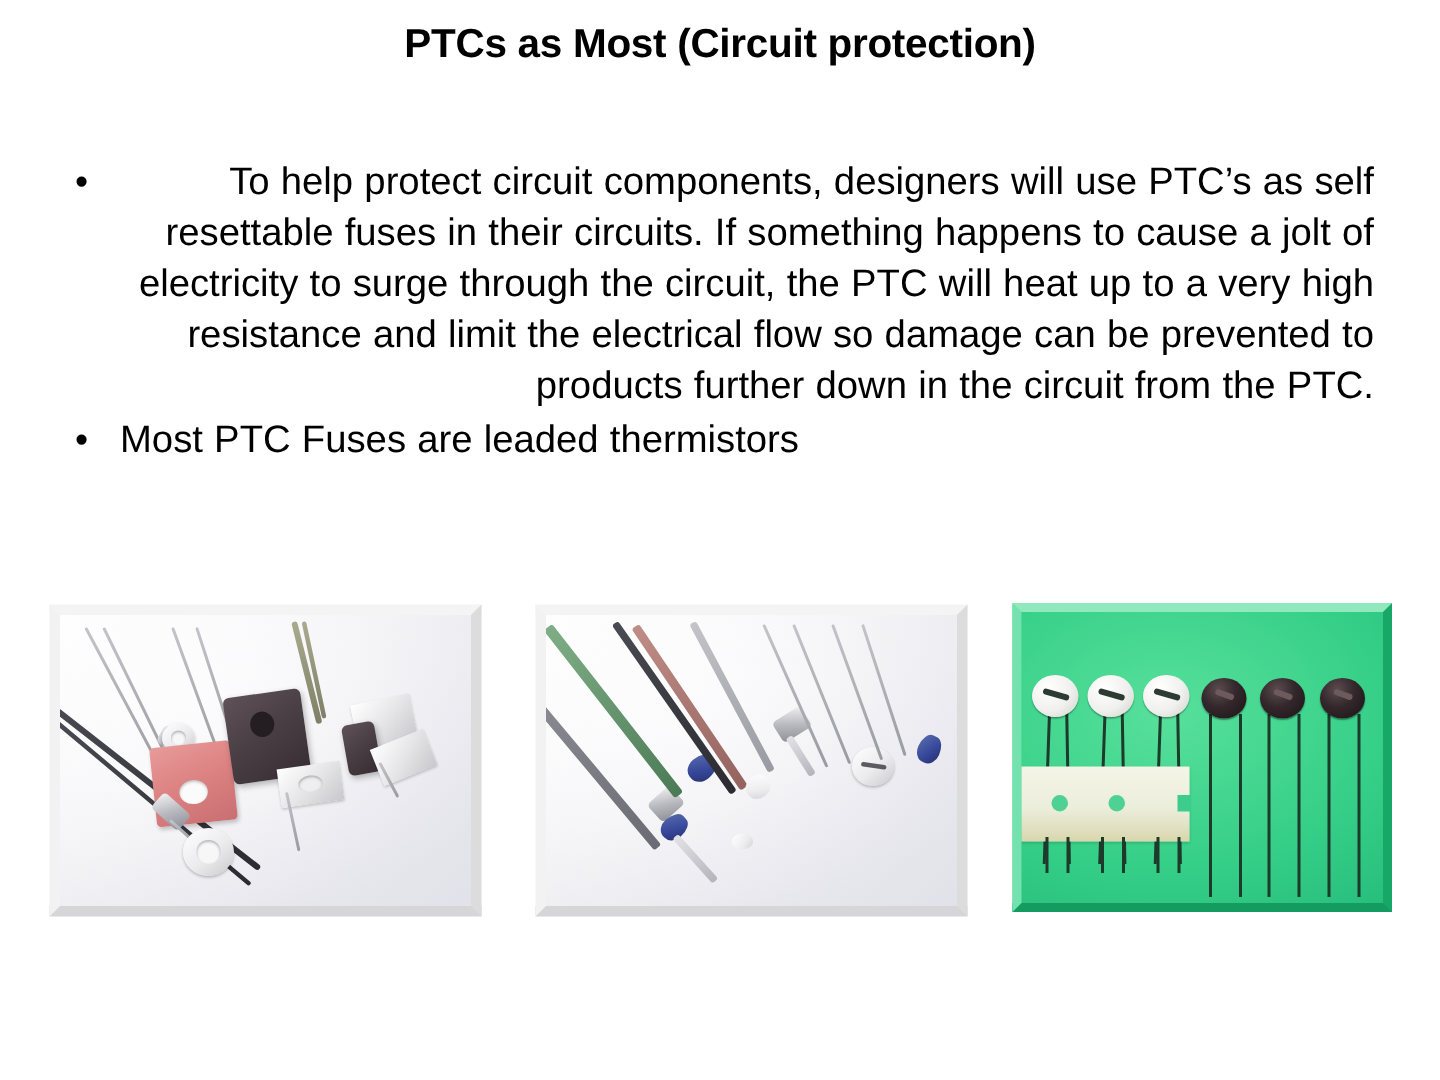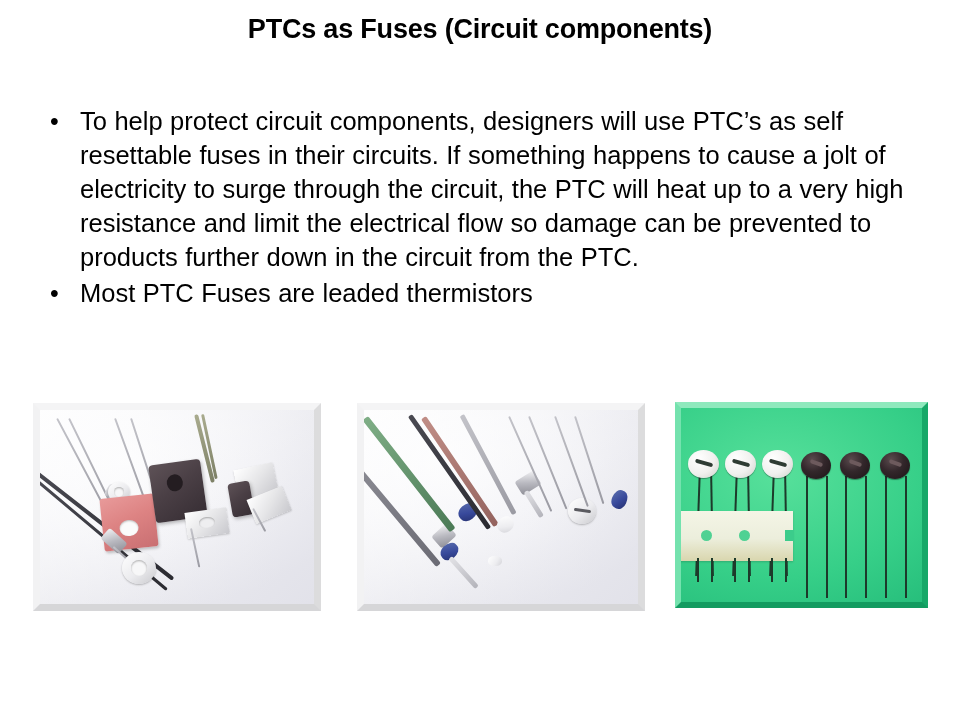--- a/index.html
+++ b/index.html
@@ -57,21 +57,21 @@
     box-sizing: border-box;
   }
   .bullet-text {
     flex: 1 1 auto;
     font-size: 25.5px;
     line-height: 34px;
     color: #000000;
     text-align: left;
     word-spacing: 0.4px;
   }
-  .bullet-1 .bullet-text { max-width: 836px; }
+  .bullet-1 .bullet-text { max-width: 836px; text-align: right; }
 
   
   .photo {
     position: absolute;
     overflow: hidden;
     box-sizing: border-box;
   }
   .photo-white {
     background: #fdfdfd;
     border-top: 7px solid #f4f4f5;
@@ -262,21 +262,21 @@
   .wire-red   { background: linear-gradient(90deg, #c08d86, #94635e); }
   .wire-silver{ background: linear-gradient(90deg, #e2e2e6, #b4b4bb); }
   .wire-thin  { background: linear-gradient(90deg, #c3c3c9, #9a9aa2); }
   .wire-olive { background: linear-gradient(90deg, #a9ab8e, #7d8066); }
 </style>
 </head>
 <body>
 
 <div class="slide">
 
-  <div class="slide-title">PTCs as Fuses (Circuit components)</div>
+  <div class="slide-title">PTCs as Most (Circuit protection)</div>
 
   <div class="body-block">
 
     <div class="bullet-row bullet-1">
       <span class="bullet-mark">•</span>
       <span class="bullet-text">To help protect circuit components, designers will use PTC’s as self resettable fuses in their circuits. If something happens to cause a jolt of electricity to surge through the circuit, the PTC will heat up to a very high resistance and limit the electrical flow so damage can be prevented to products further down in the circuit from the PTC.</span>
     </div>
 
     <div class="bullet-row bullet-2">
       <span class="bullet-mark">•</span>

